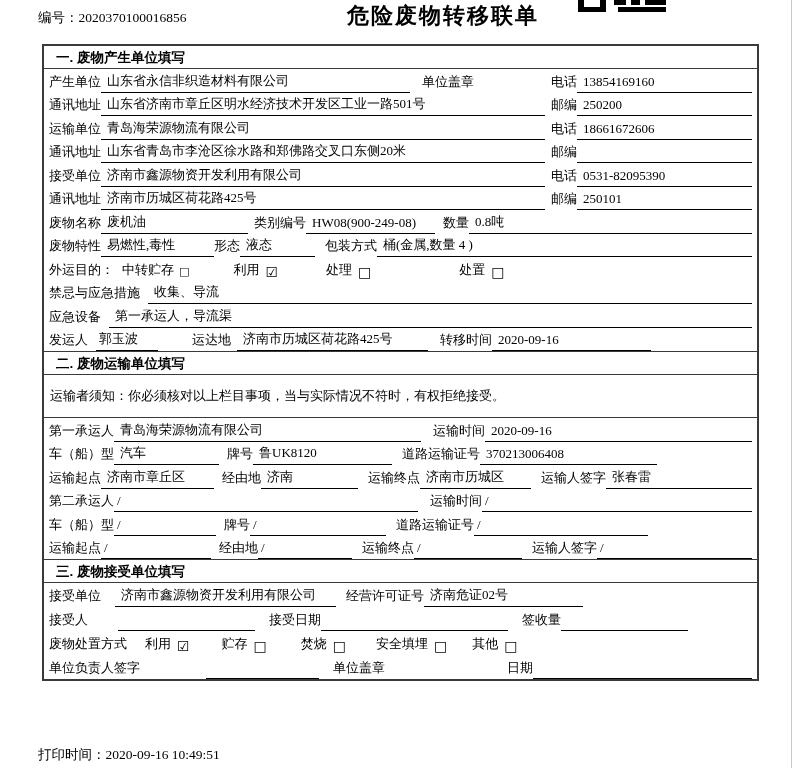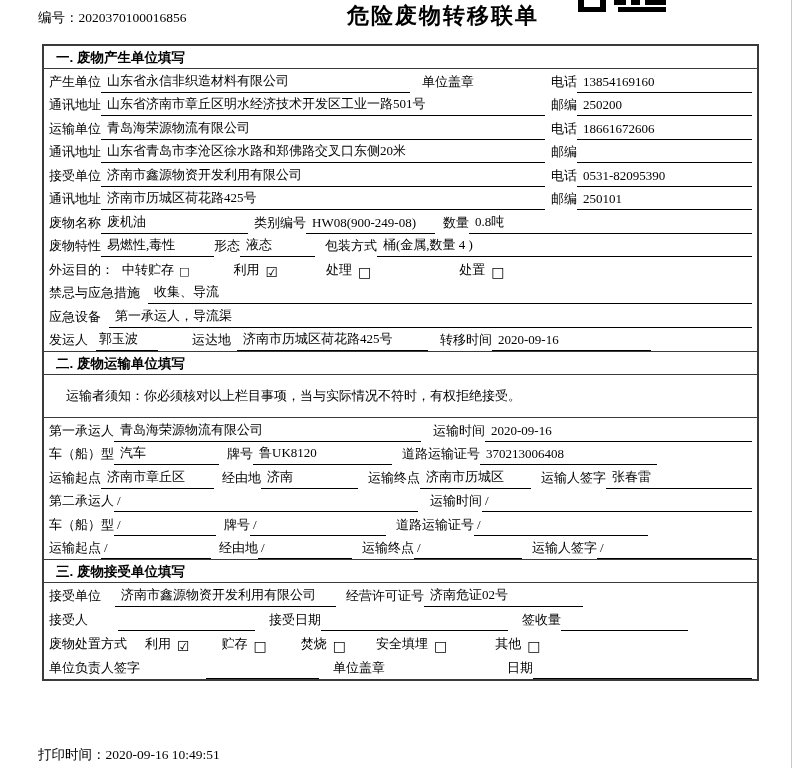--- a/index.html
+++ b/index.html
@@ -10,21 +10,21 @@
          font-family:"Liberation Sans","DejaVu Sans",sans-serif;letter-spacing:2px;}
   .qr{position:absolute;left:578px;top:0;width:92px;height:12px;}
   .qr div{position:absolute;background:#000;}
   .edge{position:absolute;right:4px;top:0;bottom:0;width:1px;background:#c9c9c9;}
   .form{position:absolute;left:42px;top:44px;width:713px;border:2px solid #3a3a3a;background:#fff;}
   .sec2,.sec3{border-top:1px solid #3a3a3a;}
   .sec-h{font-family:"Liberation Sans","DejaVu Sans",sans-serif;font-weight:bold;font-size:13.5px;
          padding:3px 6px 2px 12px;height:17px;border-bottom:1px solid #3a3a3a;}
   .row{display:flex;align-items:flex-end;padding:0 5px;height:23.5px;overflow:hidden;}
   .sec3 .row{height:24px;}
-  .note{display:flex;align-items:center;height:42px;padding:0 22px;border-bottom:1px solid #3a3a3a;}
+  .note{display:flex;align-items:center;height:42px;padding:0 6px;border-bottom:1px solid #3a3a3a;}
   .lb{white-space:pre;flex:none;padding-bottom:2px;}
   .uv{flex:none;border-bottom:1px solid #000;white-space:pre;padding:0 3px 2px 6px;overflow:hidden;min-height:15px;}
   .fill{flex:1 1 auto;}
   .push{margin-left:auto;}
   .ctr{padding:0 3px 2px 3px;}
   .box{flex:none;font-size:14px;line-height:14px;padding-bottom:2px;font-family:"DejaVu Sans",sans-serif;}
   .print{position:absolute;left:38px;top:746px;white-space:pre;font-size:13.5px;}
 </style>
 </head>
 <body>
@@ -225,21 +225,21 @@
     <div class="row">
       <span class="lb">废物处置方式</span>
       <span class="lb" style="margin-left:18px">利用</span>
       <span class="box" style="margin-left:6px">☑</span>
       <span class="lb" style="margin-left:32px">贮存</span>
       <span class="box" style="margin-left:6px">□</span>
       <span class="lb" style="margin-left:34px">焚烧</span>
       <span class="box" style="margin-left:6px">□</span>
       <span class="lb" style="margin-left:30px">安全填埋</span>
       <span class="box" style="margin-left:6px">□</span>
-      <span class="lb" style="margin-left:48px">其他</span>
+      <span class="lb" style="margin-left:25px">其他</span>
       <span class="box" style="margin-left:6px">□</span>
     </div>
 
     <div class="row">
       <span class="lb">单位负责人签字</span>
       <span class="uv" style="width:104px;margin-left:66px"></span>
       <span class="lb" style="margin-left:14px">单位盖章</span>
       <span class="lb" style="margin-left:122px">日期</span>
       <span class="uv fill"></span>
     </div>

